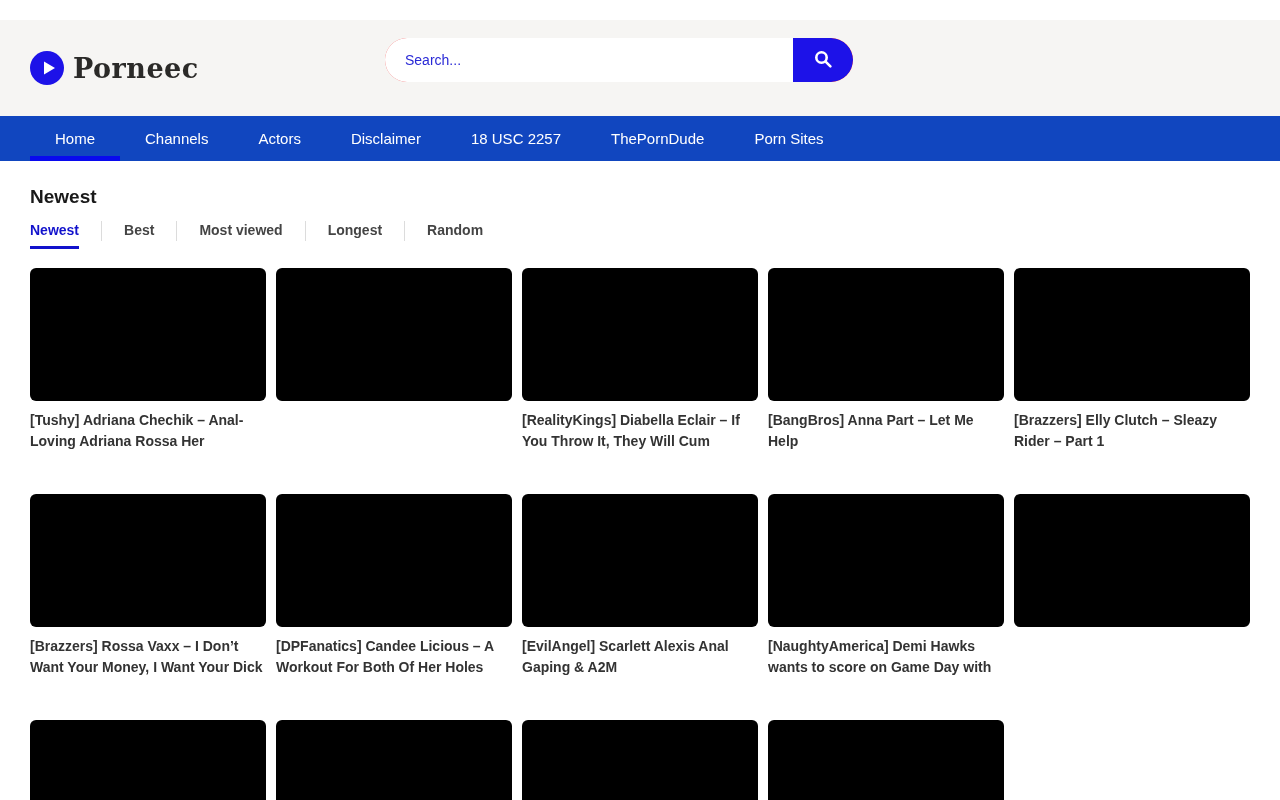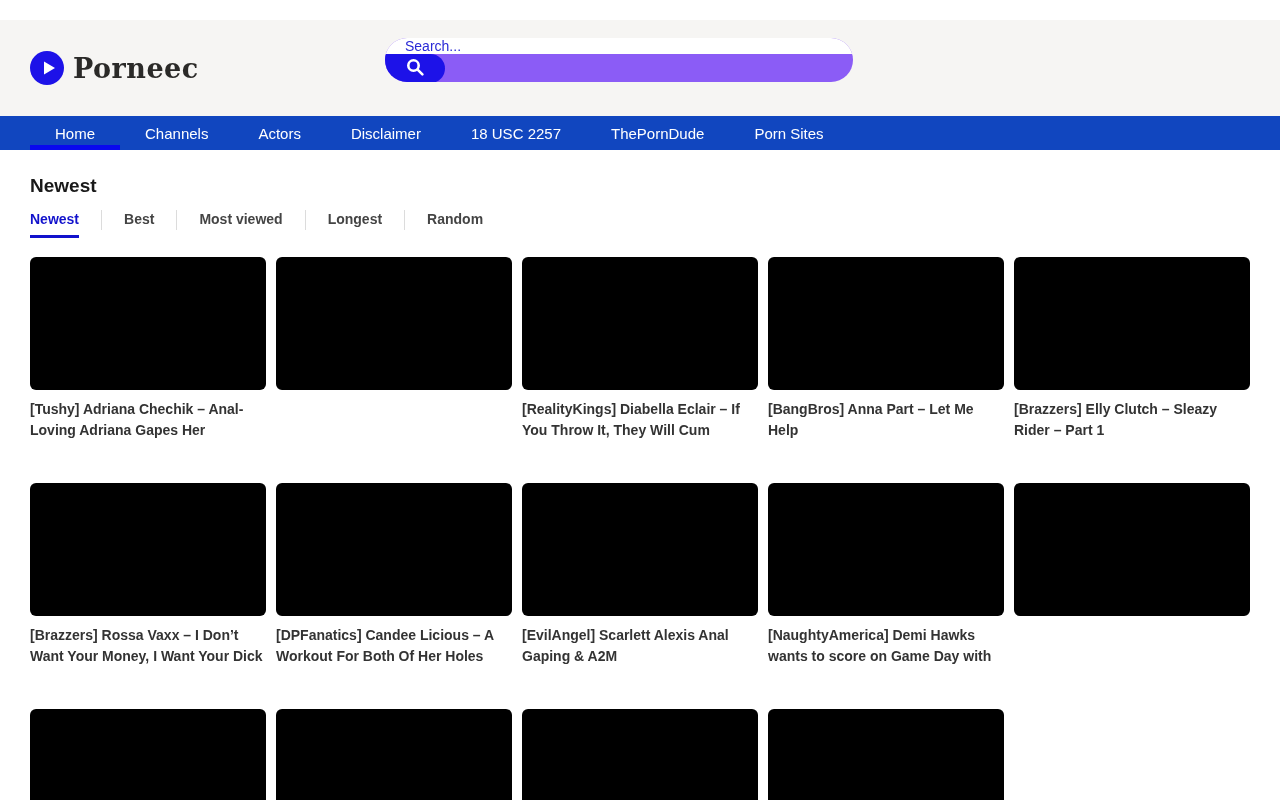--- a/index.html
+++ b/index.html
@@ -53,22 +53,21 @@
   }
   .search-form{
     position:absolute;
     left:385px;
     top:18px;
     width:468px;
     height:44px;
     display:flex;
     border-radius:22px;
     overflow:hidden;
-    background:#8b5cf6;
-    flex-direction:column;
+    background:#ef4444;
   }
   .search-input{
     flex:1;
     border:none;
     outline:none;
     padding:0 20px;
     font-size:14px;
     font-family:"Liberation Sans", sans-serif;
     color:#2929d6;
     background:#ffffff;
@@ -78,21 +77,21 @@
     width:60px;
     border:none;
     background:var(--accent-blue);
     cursor:pointer;
     display:flex;align-items:center;justify-content:center;
     border-radius:0 22px 22px 0;
   }
 
   
   .main-nav{
-    height:34px;
+    height:45px;
     background:var(--nav-bg);
     display:flex;
     align-items:stretch;
     padding-left:30px;
   }
   .nav-link{
     position:relative;
     display:flex;
     align-items:center;
     padding:0 25px;
@@ -221,21 +220,21 @@
     <a class="tab">Most viewed</a>
     <span class="tab-divider"></span>
     <a class="tab">Longest</a>
     <span class="tab-divider"></span>
     <a class="tab">Random</a>
   </div>
 
   <div class="video-grid">
       <div class="video-card">
         <a class="video-thumb"></a>
-        <a class="video-title">[Tushy] Adriana Chechik – Anal-Loving Adriana Gapes Her</a>
+        <a class="video-title">[Tushy] Adriana Chechik – Anal-Loving Adriana Rossa Her</a>
       </div>
       <div class="video-card">
         <a class="video-thumb"></a>
       </div>
       <div class="video-card">
         <a class="video-thumb"></a>
         <a class="video-title">[RealityKings] Diabella Eclair – If You Throw It, They Will Cum</a>
       </div>
       <div class="video-card">
         <a class="video-thumb"></a>

